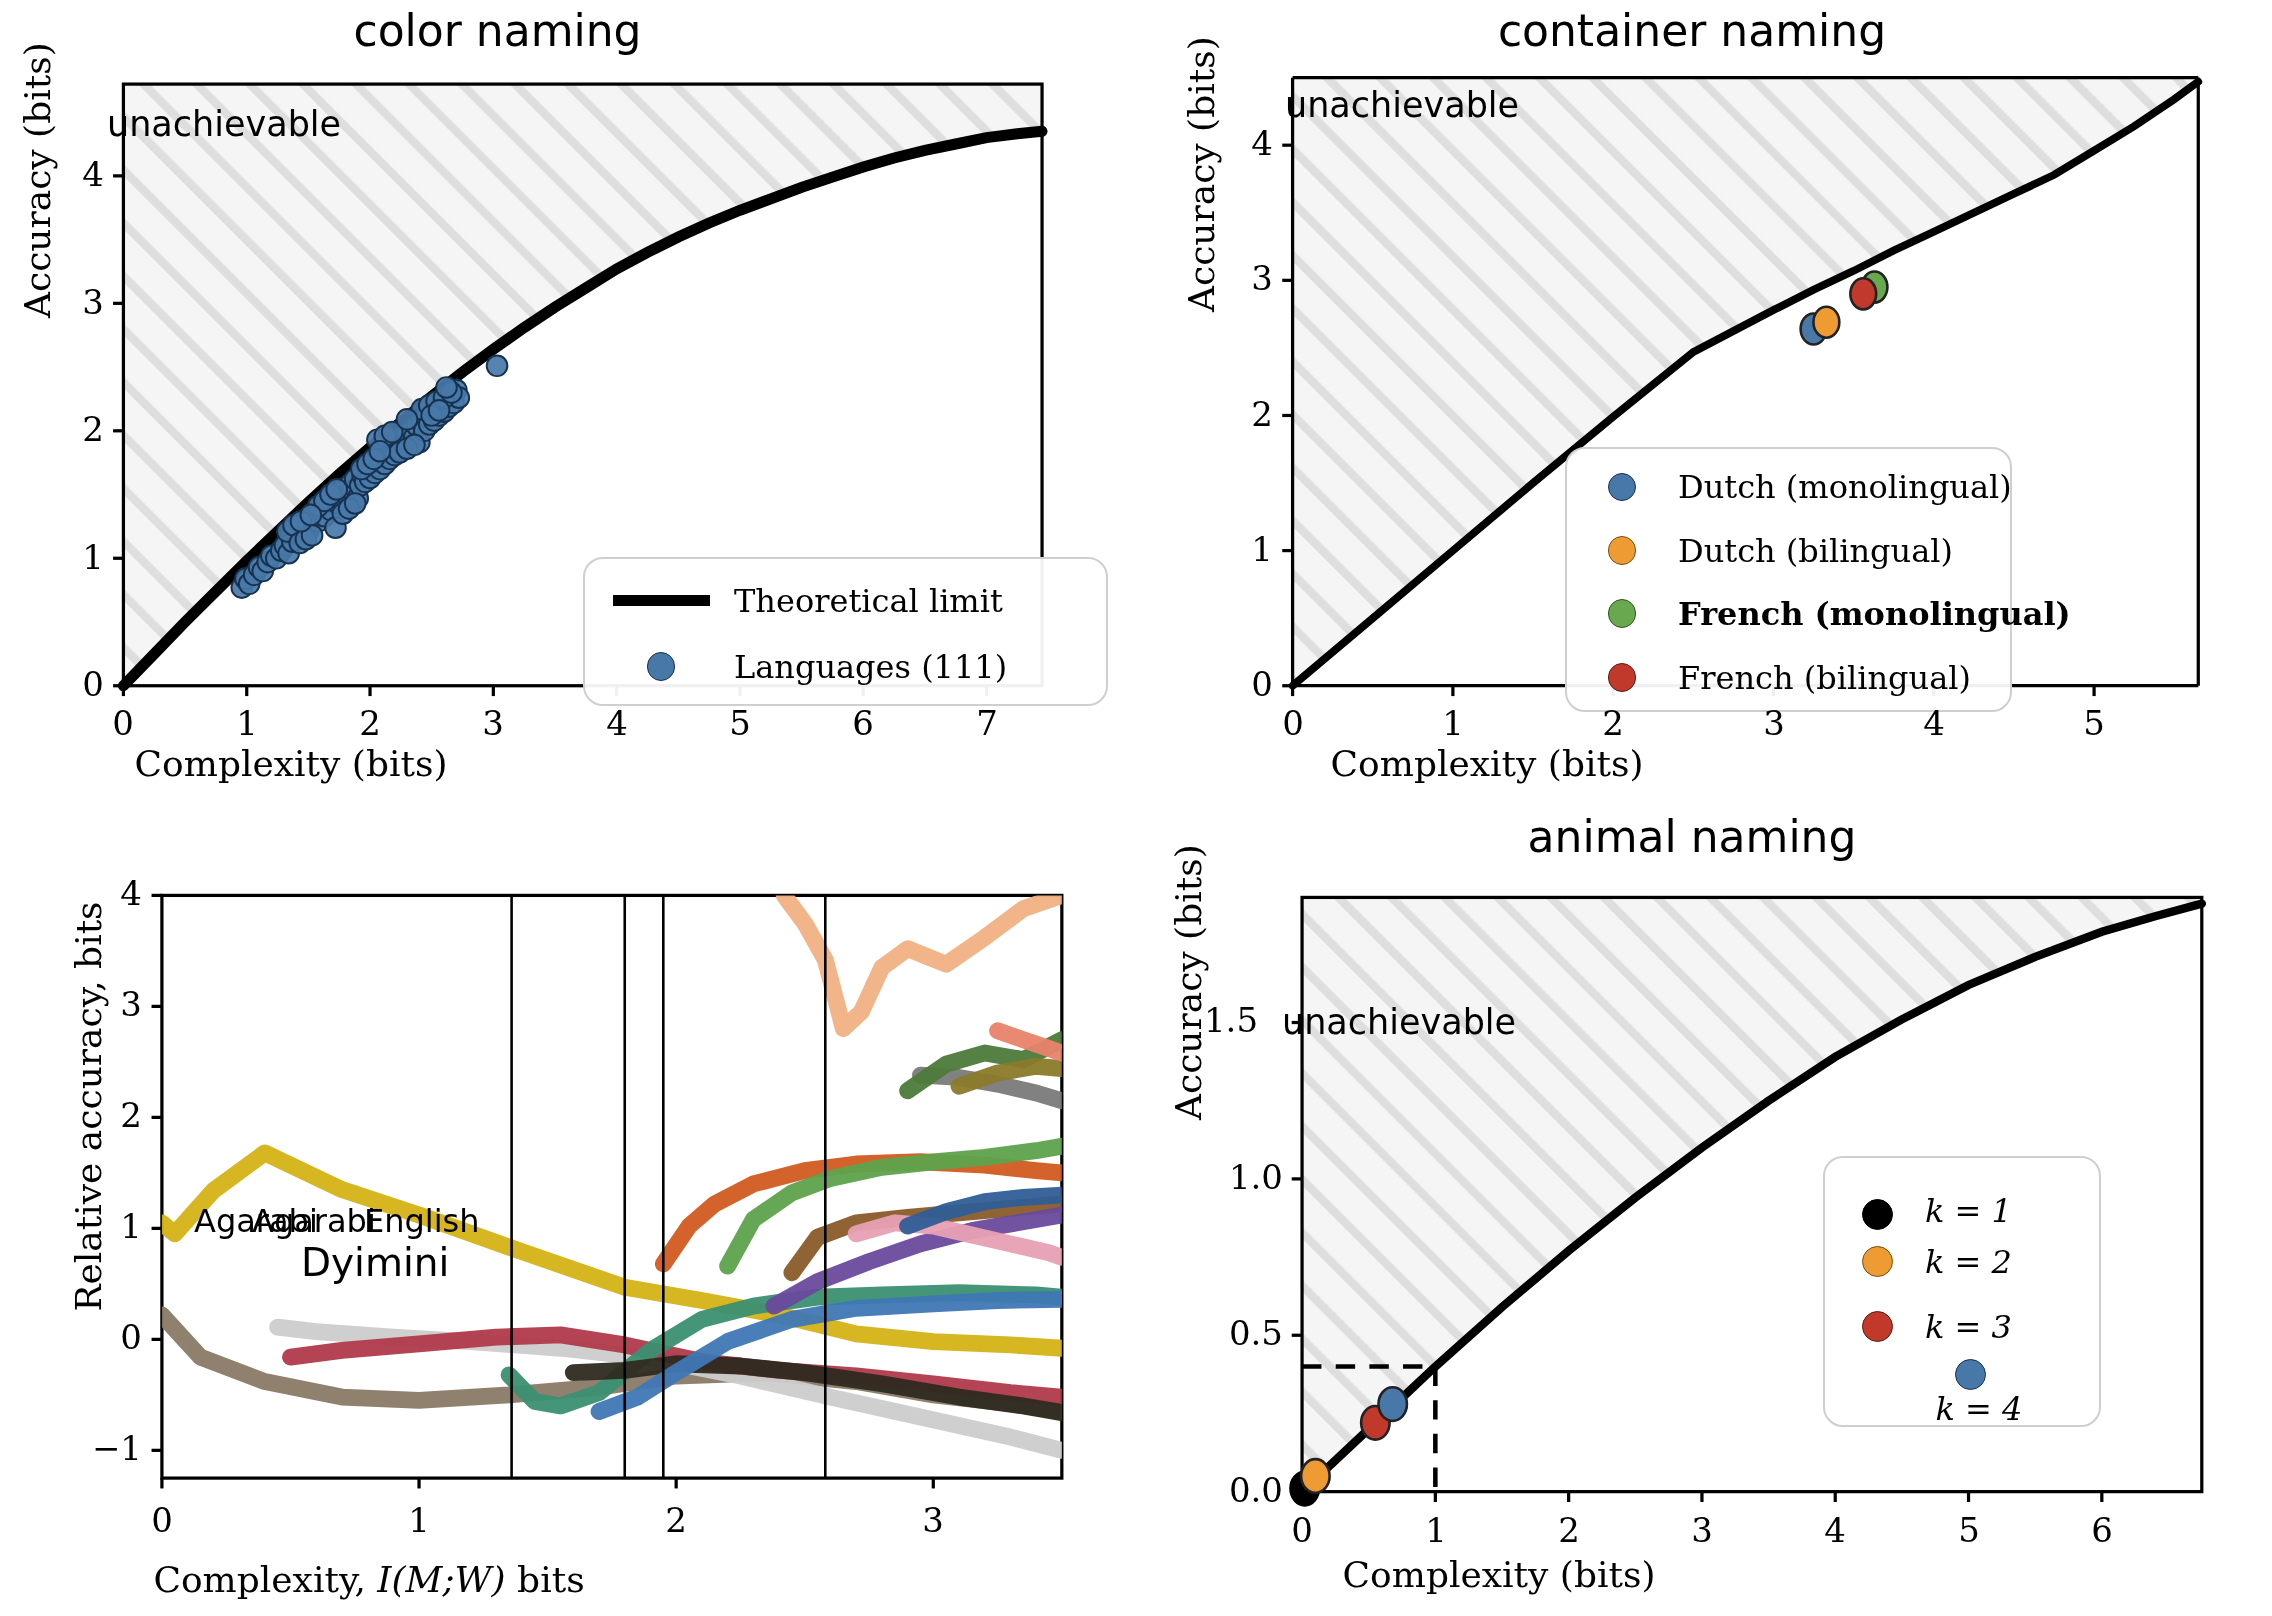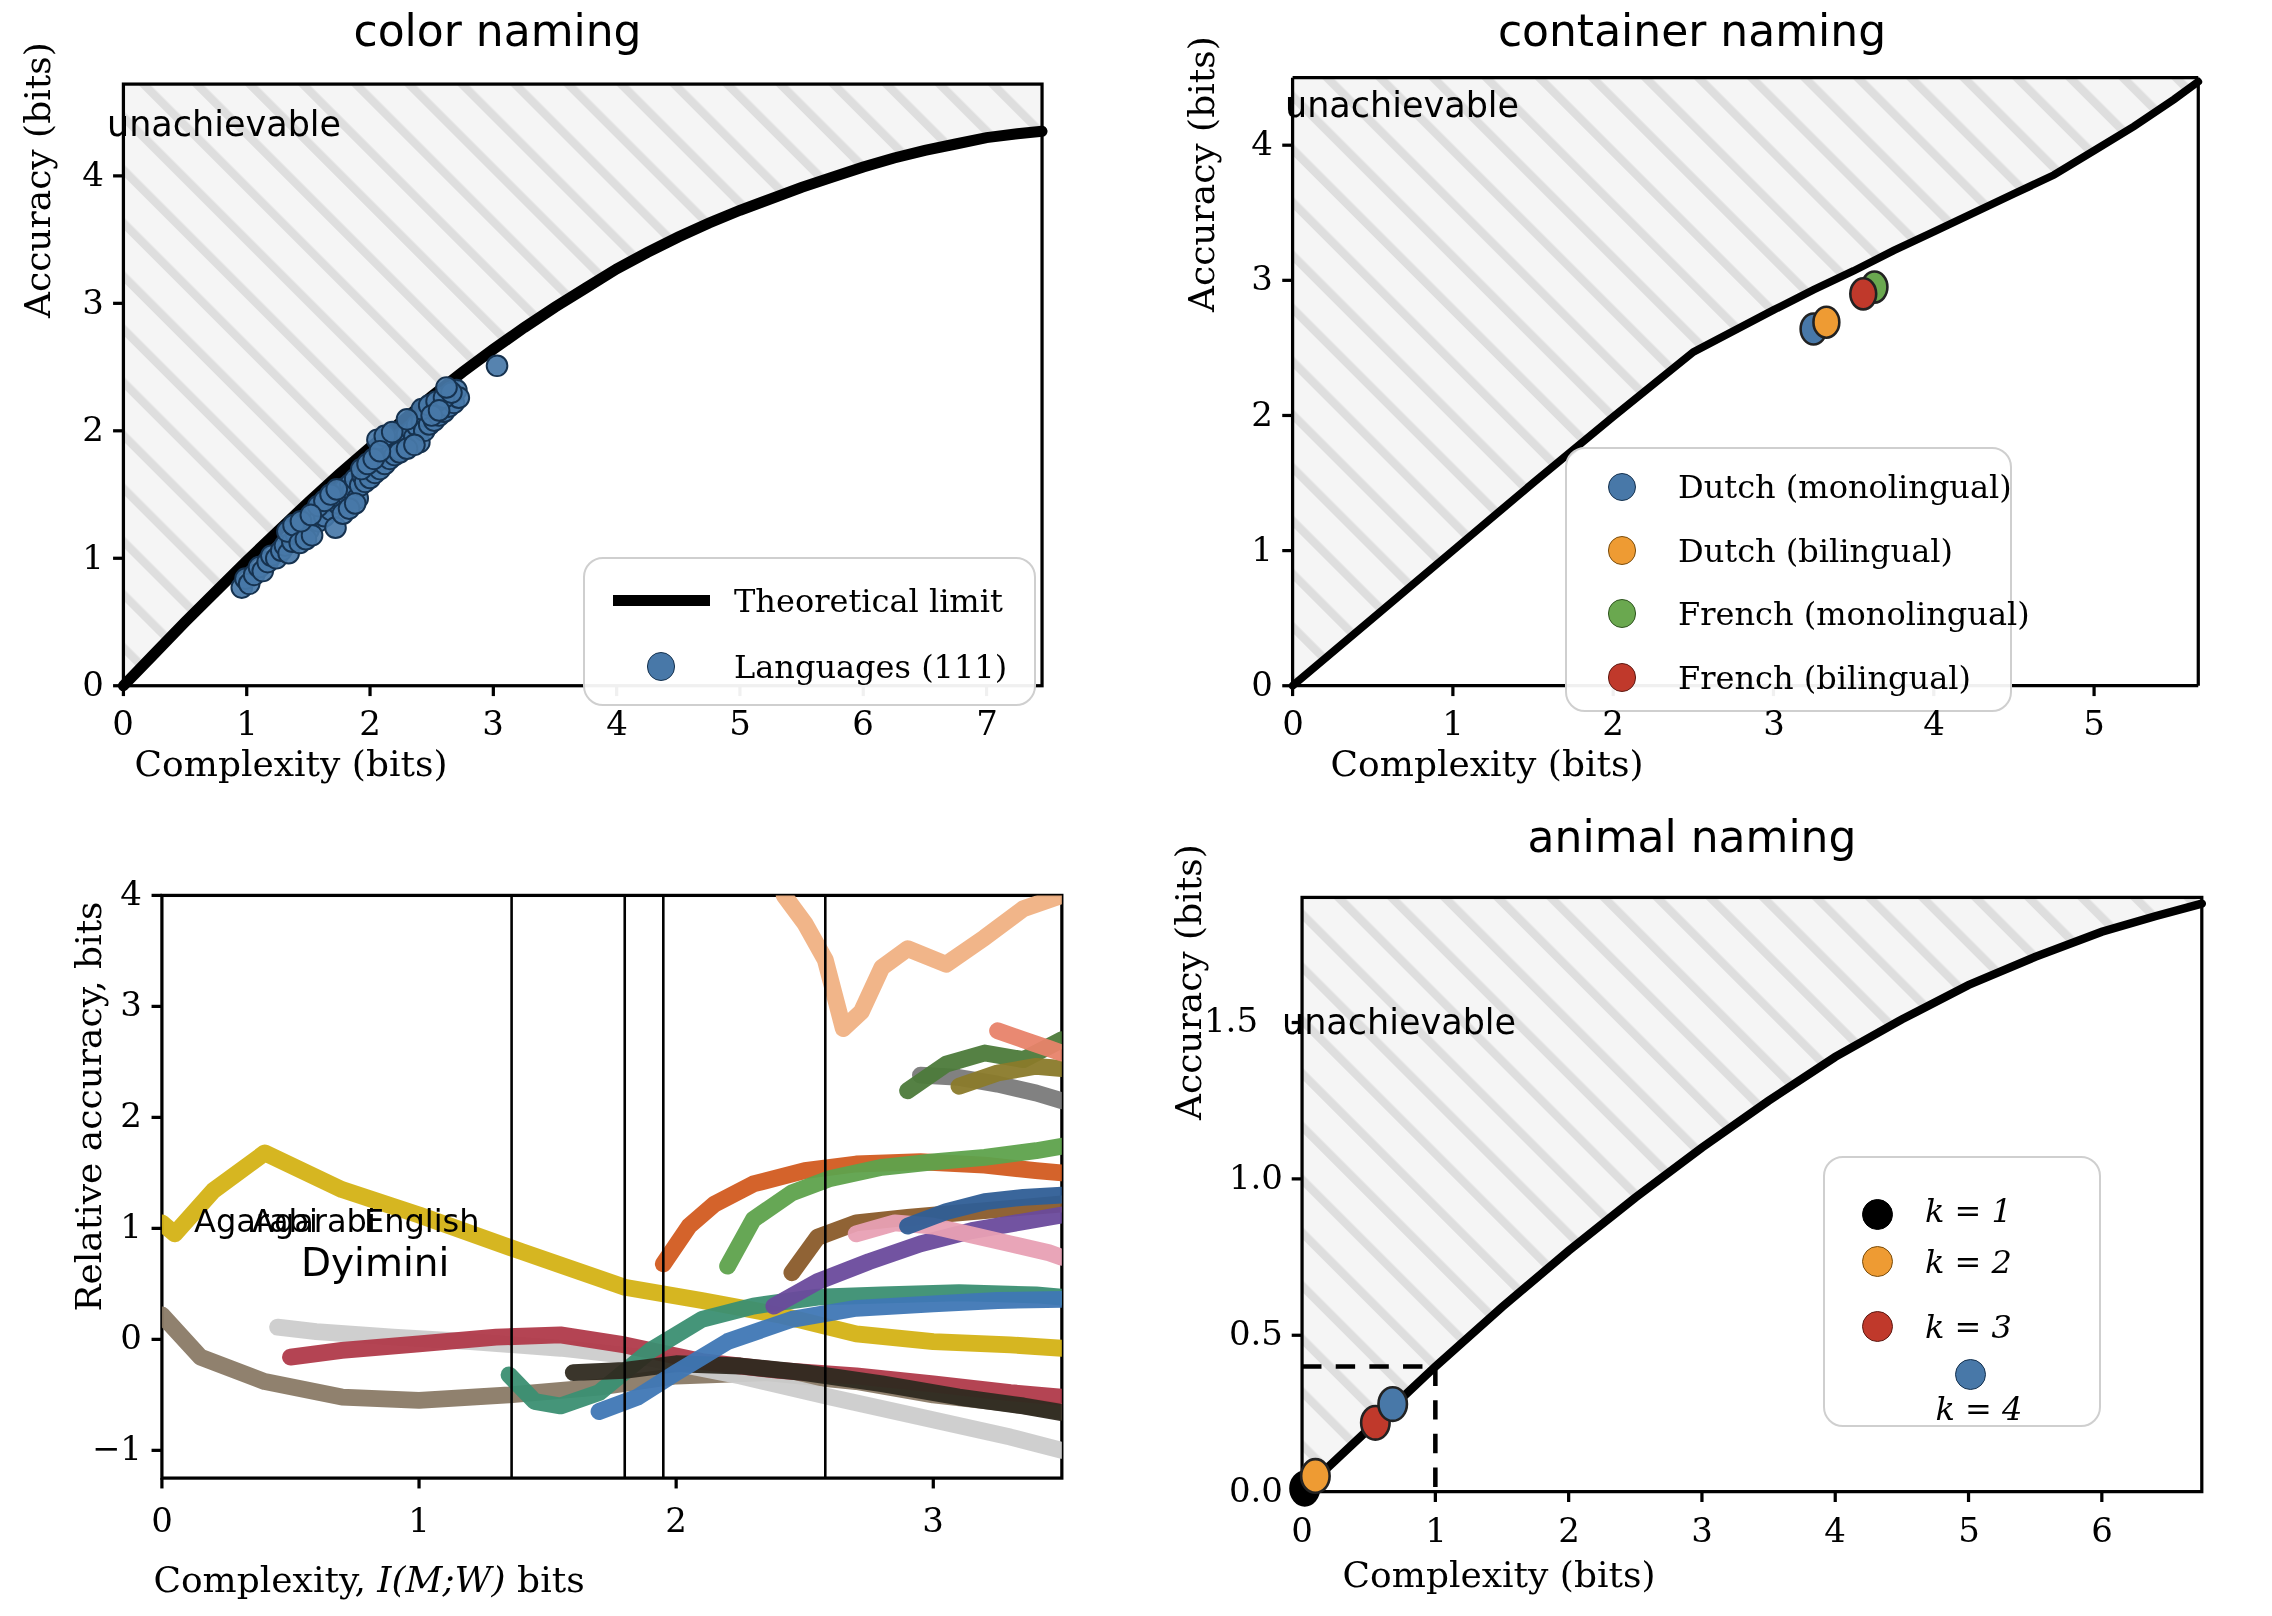--- a/index.html
+++ b/index.html
@@ -163,21 +163,21 @@
         <line x1="190" y1="665.9322033898304" x2="174" y2="665.9322033898304" stroke="#000" stroke-width="5"></line>
         <line x1="190" y1="468.89830508474563" x2="174" y2="468.89830508474563" stroke="#000" stroke-width="5"></line>
         <line x1="190" y1="271.86440677966095" x2="174" y2="271.86440677966095" stroke="#000" stroke-width="5"></line>
       </svg>
 
     <div class="axlabel ylabel" style="left:-92px;top:168px;width:259px;transform:rotate(-90deg);">Accuracy (bits)</div>
     <div class="axlabel" style="left:58px;top:743px;width:466px;">Complexity (bits)</div>
 
     <div class="annot" style="left:107px;top:104px;">unachievable</div>
 
-    <div class="legendbox" style="left:583px;top:557px;width:453px;height:149px;">
+    <div class="legendbox" style="left:583px;top:557px;width:525px;height:149px;">
       <div class="legrow" style="position:absolute;left:21px;top:9px;height:65px;width:414px;">
         <span class="legmark" style="width:110px;">
             <span style="display:block;width:97px;height:10.4px;background:#000;"></span>
           </span>
         <span class="legtext">Theoretical limit</span>
       </div>
       <div class="legrow" style="position:absolute;left:21px;top:75px;height:65px;width:414px;">
         <span class="legmark" style="width:110px;">
             <span class="dot" style="width:28.5px;height:28.5px;background:#4878a8;border-color:#16324f;"></span>
           </span>
@@ -244,21 +244,21 @@
           <span class="dot" style="width:28.5px;height:28.5px;background:#4878a8;border-color:#16324f;"></span>
           </span>
         <span class="legtext">Dutch (monolingual)</span>
       </div>
       <div class="legrow" style="position:absolute;left:17px;top:70px;height:63px;width:414px;">
         <span class="legmark" style="width:76px;">
           <span class="dot" style="width:28.5px;height:28.5px;background:#ee9b33;border-color:#7a4d0d;"></span>
           </span>
         <span class="legtext">Dutch (bilingual)</span>
       </div>
-      <div class="legrow" style="position:absolute;left:17px;top:133px;height:63px;width:414px;">
+      <div class="legrow" style="position:absolute;left:17px;top:133px;height:63px;width:414px;font-weight:bold;">
         <span class="legmark" style="width:76px;">
           <span class="dot" style="width:28.5px;height:28.5px;background:#6aa84f;border-color:#2f5420;"></span>
           </span>
         <span class="legtext">French (monolingual)</span>
       </div>
       <div class="legrow" style="position:absolute;left:17px;top:197px;height:63px;width:414px;">
         <span class="legmark" style="width:76px;">
           <span class="dot" style="width:28.5px;height:28.5px;background:#c0392b;border-color:#5e1a13;"></span>
           </span>
         <span class="legtext">French (bilingual)</span>

